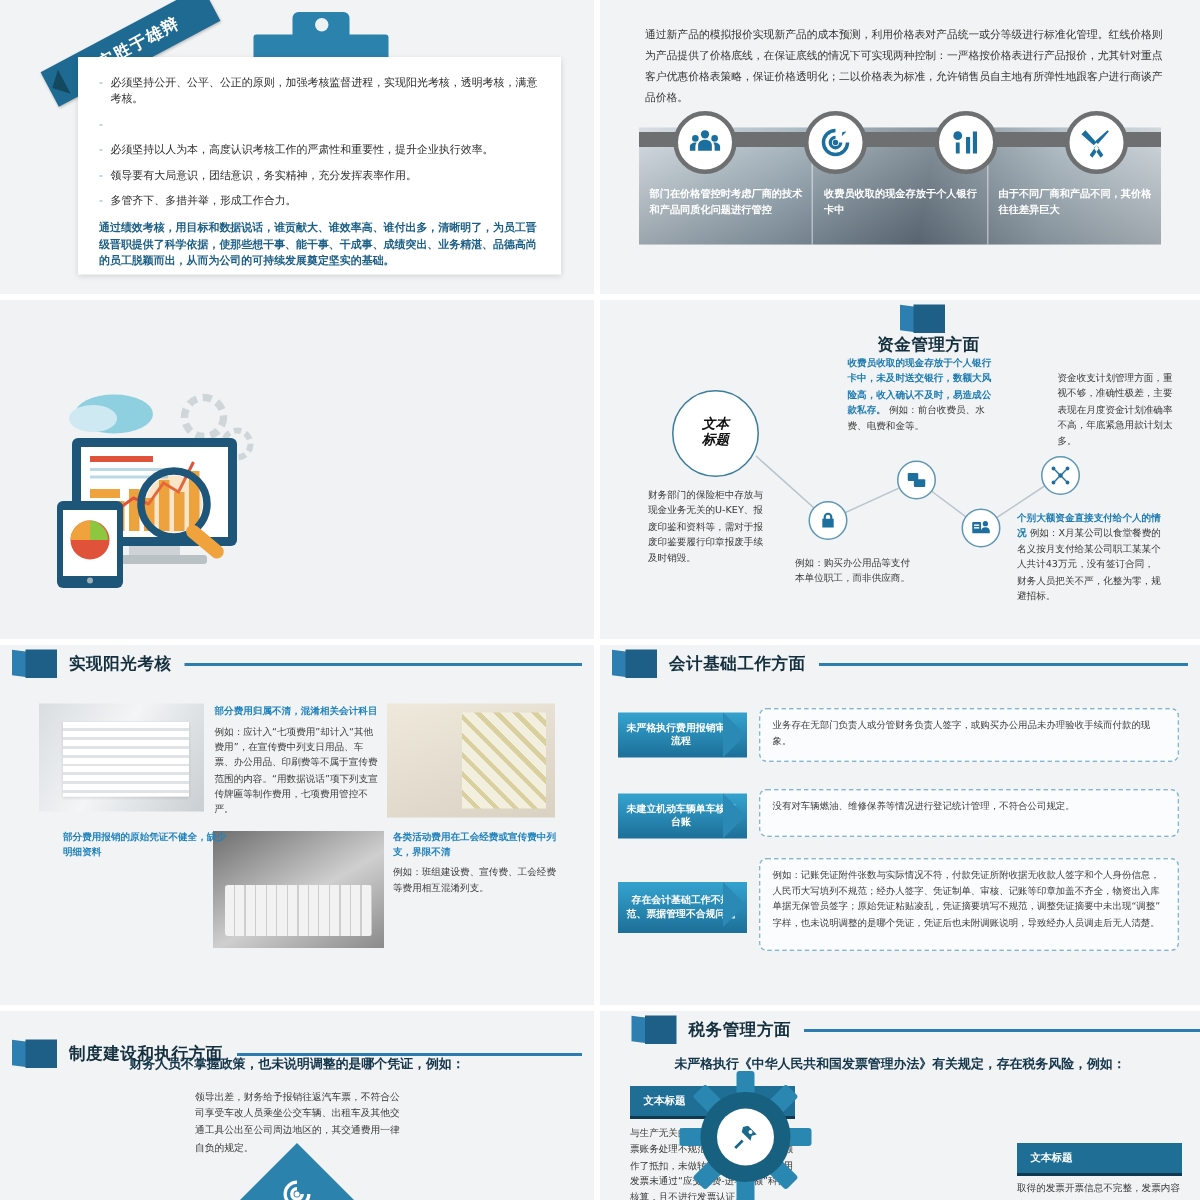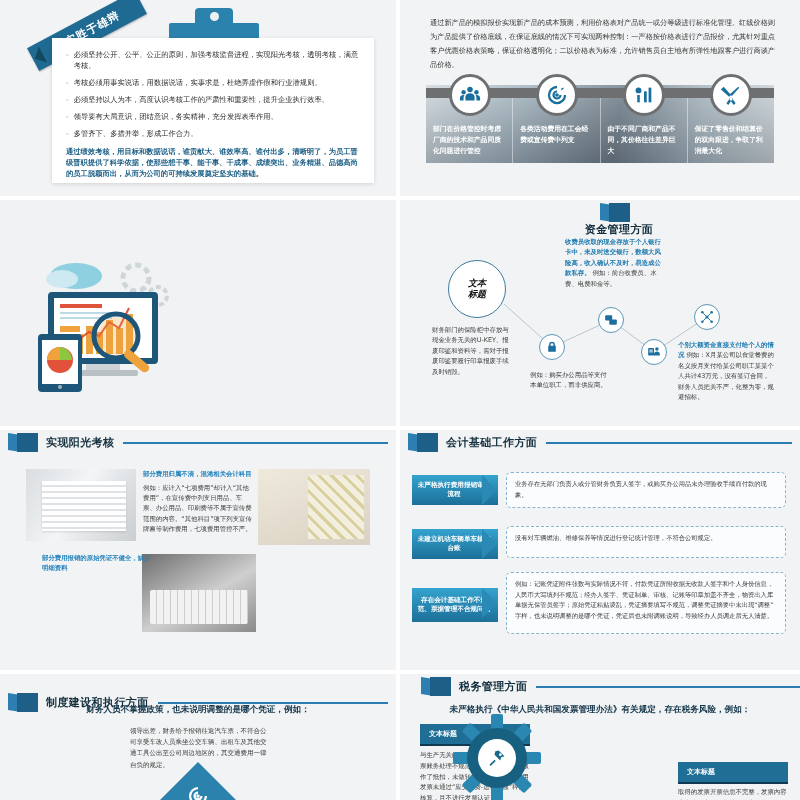--- a/index.html
+++ b/index.html
@@ -159,21 +159,20 @@
         <div class="c-dot"></div>
         <div class="c-base"></div>
     </div>
     <div class="card1">
       <div class="bl">
           <span class="dash">-</span>
           <span>必须坚持公开、公平、公正的原则，加强考核监督进程，实现阳光考核，透明考核，满意考核。</span>
         </div>
       <div class="bl">
           <span class="dash">-</span>
-          <span>考核必须用事实说话，用数据说话，实事求是，杜绝弄虚作假和行业潜规则。</span>
         </div>
       <div class="bl">
           <span class="dash">-</span>
           <span>必须坚持以人为本，高度认识考核工作的严肃性和重要性，提升企业执行效率。</span>
         </div>
       <div class="bl">
           <span class="dash">-</span>
           <span>领导要有大局意识，团结意识，务实精神，充分发挥表率作用。</span>
         </div>
       <div class="bl">
@@ -183,23 +182,22 @@
       <div class="sum1">通过绩效考核，用目标和数据说话，谁贡献大、谁效率高、谁付出多，清晰明了，为员工晋级晋职提供了科学依据，使那些想干事、能干事、干成事、成绩突出、业务精湛、品德高尚的员工脱颖而出，从而为公司的可持续发展奠定坚实的基础。</div>
     </div>
   </div>
 
   <div class="slide" id="slide2">
     <div class="s2-intro">通过新产品的模拟报价实现新产品的成本预测，利用价格表对产品统一或分等级进行标准化管理。红线价格则为产品提供了价格底线，在保证底线的情况下可实现两种控制：一严格按价格表进行产品报价，尤其针对重点客户优惠价格表策略，保证价格透明化；二以价格表为标准，允许销售员自主地有所弹性地跟客户进行商谈产品价格。</div>
     <div class="s2-strip"></div>
     <div class="s2-bar"></div>
     <div class="s2-cols">
       <div class="s2-col">部门在价格管控时考虑厂商的技术和产品同质化问题进行管控</div>
-      <div class="s2-col">各类活动费用在工会经费或宣传费中列支</div>
+      <div class="s2-col">收费员收取的现金存放于个人银行卡中</div>
       <div class="s2-col">由于不同厂商和产品不同，其价格往往差异巨大</div>
-      <div class="s2-col">保证了零售价和结算价的双向跟进，争取了利润最大化</div>
     </div>
     <div class="s2-circles">
       <div class="s2-cw">
           <div class="circ">
             <svg viewBox="0 0 24 24">
               <circle cx="12" cy="6" r="3"></circle>
               <circle cx="5" cy="9" r="2.4"></circle>
               <circle cx="19" cy="9" r="2.4"></circle>
               <path d="M12 10c-3 0-5 1.8-5 4v4h10v-4c0-2.2-2-4-5-4zM5 12c-2.2 0-4 1.3-4 3v3h4v-3c0-1.1.4-2.1 1-3zM19 12c2.2 0 4 1.3 4 3v3h-4v-3c0-1.1-.4-2.1-1-3z"></path>
             </svg>
@@ -318,44 +316,49 @@
           <path d="M5.5 5.5l5 5M18.5 5.5l-5 5M5.5 18.5l5-5M18.5 18.5l-5-5" stroke="#1d6f9e" stroke-width="1.6"></path>
         </svg>
       </div>
 
     <div class="s4-t" style="left:32px; top:125px; width:82px;">财务部门的保险柜中存放与现金业务无关的U-KEY、报废印鉴和资料等，需对于报废印鉴要履行印章报废手续及时销毁。</div>
     <div class="s4-t" style="left:130px; top:170px; width:78px;">例如：购买办公用品等支付本单位职工，而非供应商。</div>
     <div class="s4-t" style="left:165px; top:37px; width:96px;">
       <b>收费员收取的现金存放于个人银行卡中，未及时送交银行，数额大风险高，收入确认不及时，易造成公款私存。</b>
       <span>例如：前台收费员、水费、电费和金等。</span>
     </div>
+    <div class="s4-t" style="left:305px; top:47px; width:82px;">资金收支计划管理方面，重视不够，准确性极差，主要表现在月度资金计划准确率不高，年底紧急用款计划太多。</div>
     <div class="s4-t" style="left:278px; top:140px; width:96px;">
       <b>个别大额资金直接支付给个人的情况</b>
       <span>例如：X月某公司以食堂餐费的名义按月支付给某公司职工某某个人共计43万元，没有签订合同，财务人员把关不严，化整为零，规避招标。</span>
     </div>
   </div>
 
   <div class="slide" id="slide5">
     <div class="sec-head" style="left:8px; top:3px; width:380px;">
       <div class="flag">
           <div class="f-back"></div>
           <div class="f-front"></div>
         </div>
       <div class="sec-title">实现阳光考核</div>
       <div class="sec-rule"></div>
     </div>
     <div class="ph ph-books"></div>
     <div class="ph ph-desk"></div>
     <div class="ph ph-kb"></div>
     <div class="blk" style="left:143px; top:40px; width:110px;">
       <span class="hd">部分费用归属不清，混淆相关会计科目</span>
-      <span>例如：应计入“七项费用”却计入“其他费用”，在宣传费中列支日用品、车票、办公用品、印刷费等不属于宣传费范围的内容。“其他科目”项下列支宣传牌匾等制作费用，七项费用管控不严。</span>
+      <span>例如：应计入“七项费用”却计入“其他费用”，在宣传费中列支日用品、车票、办公用品、印刷费等不属于宣传费范围的内容。“用数据说话”项下列支宣传牌匾等制作费用，七项费用管控不严。</span>
     </div>
     <div class="blk" style="left:42px; top:124px; width:110px;">
       <span class="hd">部分费用报销的原始凭证不健全，缺少明细资料</span>
+    </div>
+    <div class="blk" style="left:262px; top:124px; width:112px;">
+      <span class="hd">各类活动费用在工会经费或宣传费中列支，界限不清</span>
+      <span>例如：班组建设费、宣传费、工会经费等费用相互混淆列支。</span>
     </div>
   </div>
 
   <div class="slide" id="slide6">
     <div class="sec-head" style="left:8px; top:3px; width:384px;">
       <div class="flag">
           <div class="f-back"></div>
           <div class="f-front"></div>
         </div>
       <div class="sec-title">会计基础工作方面</div>

